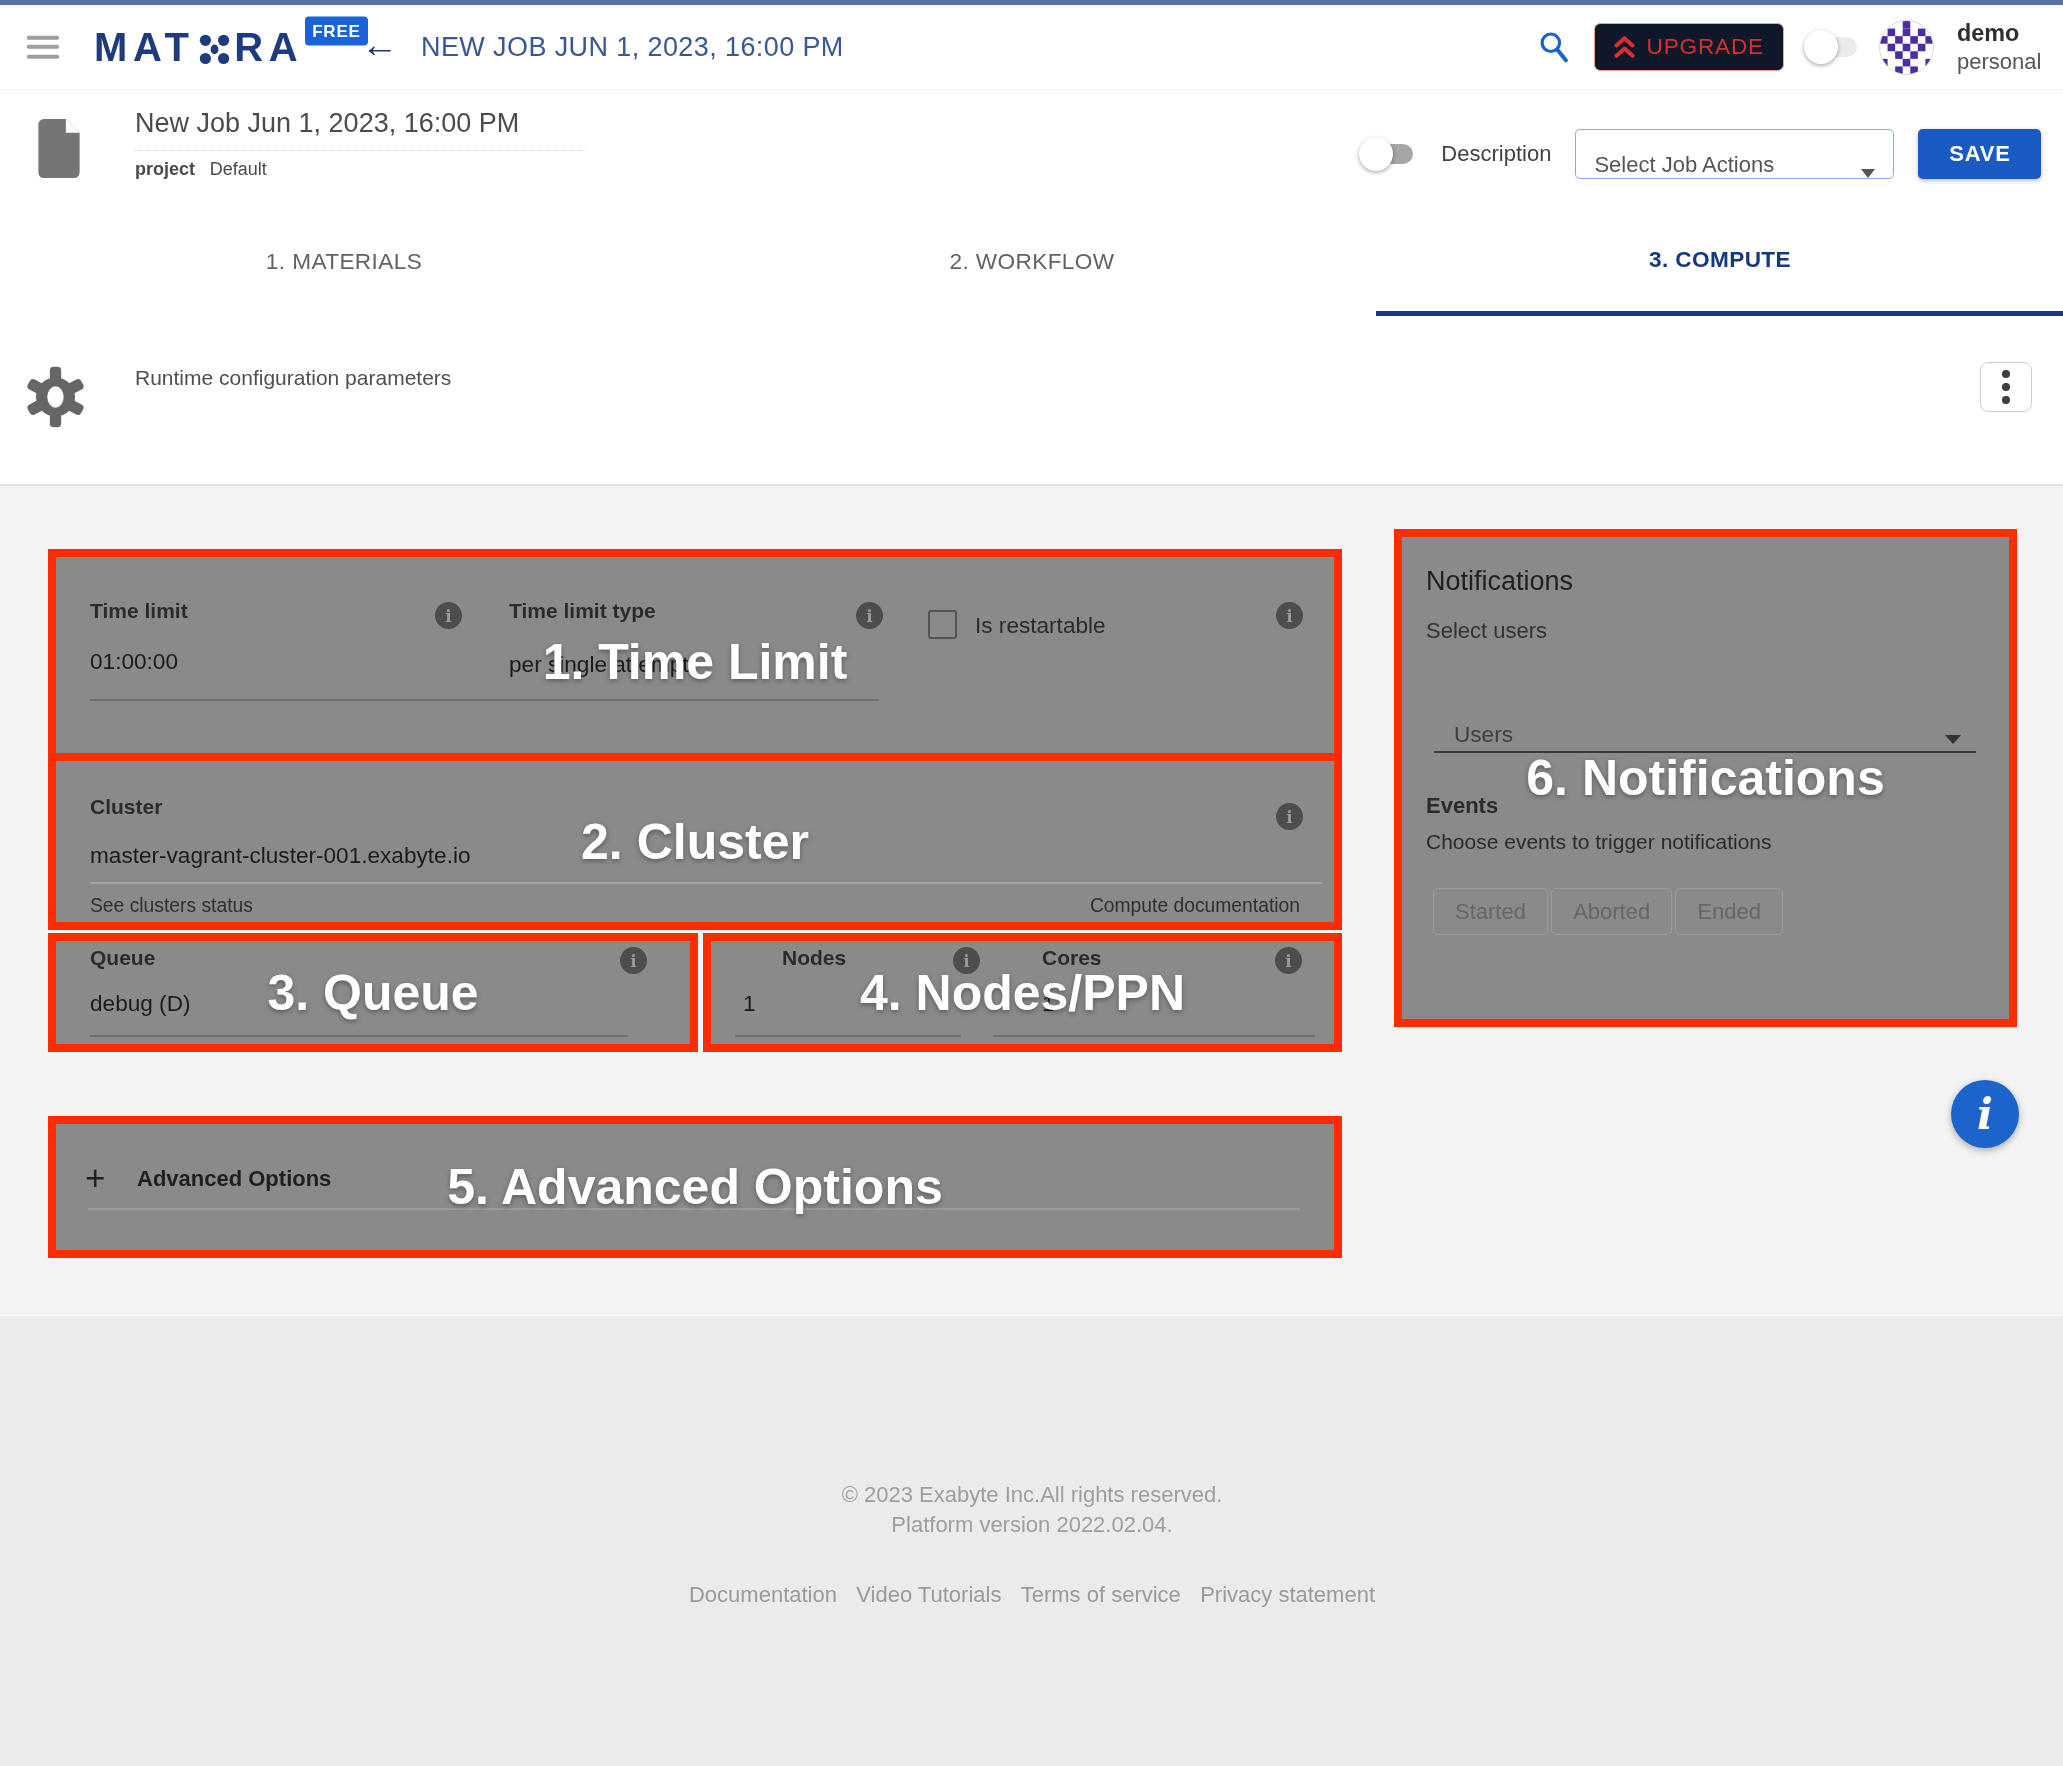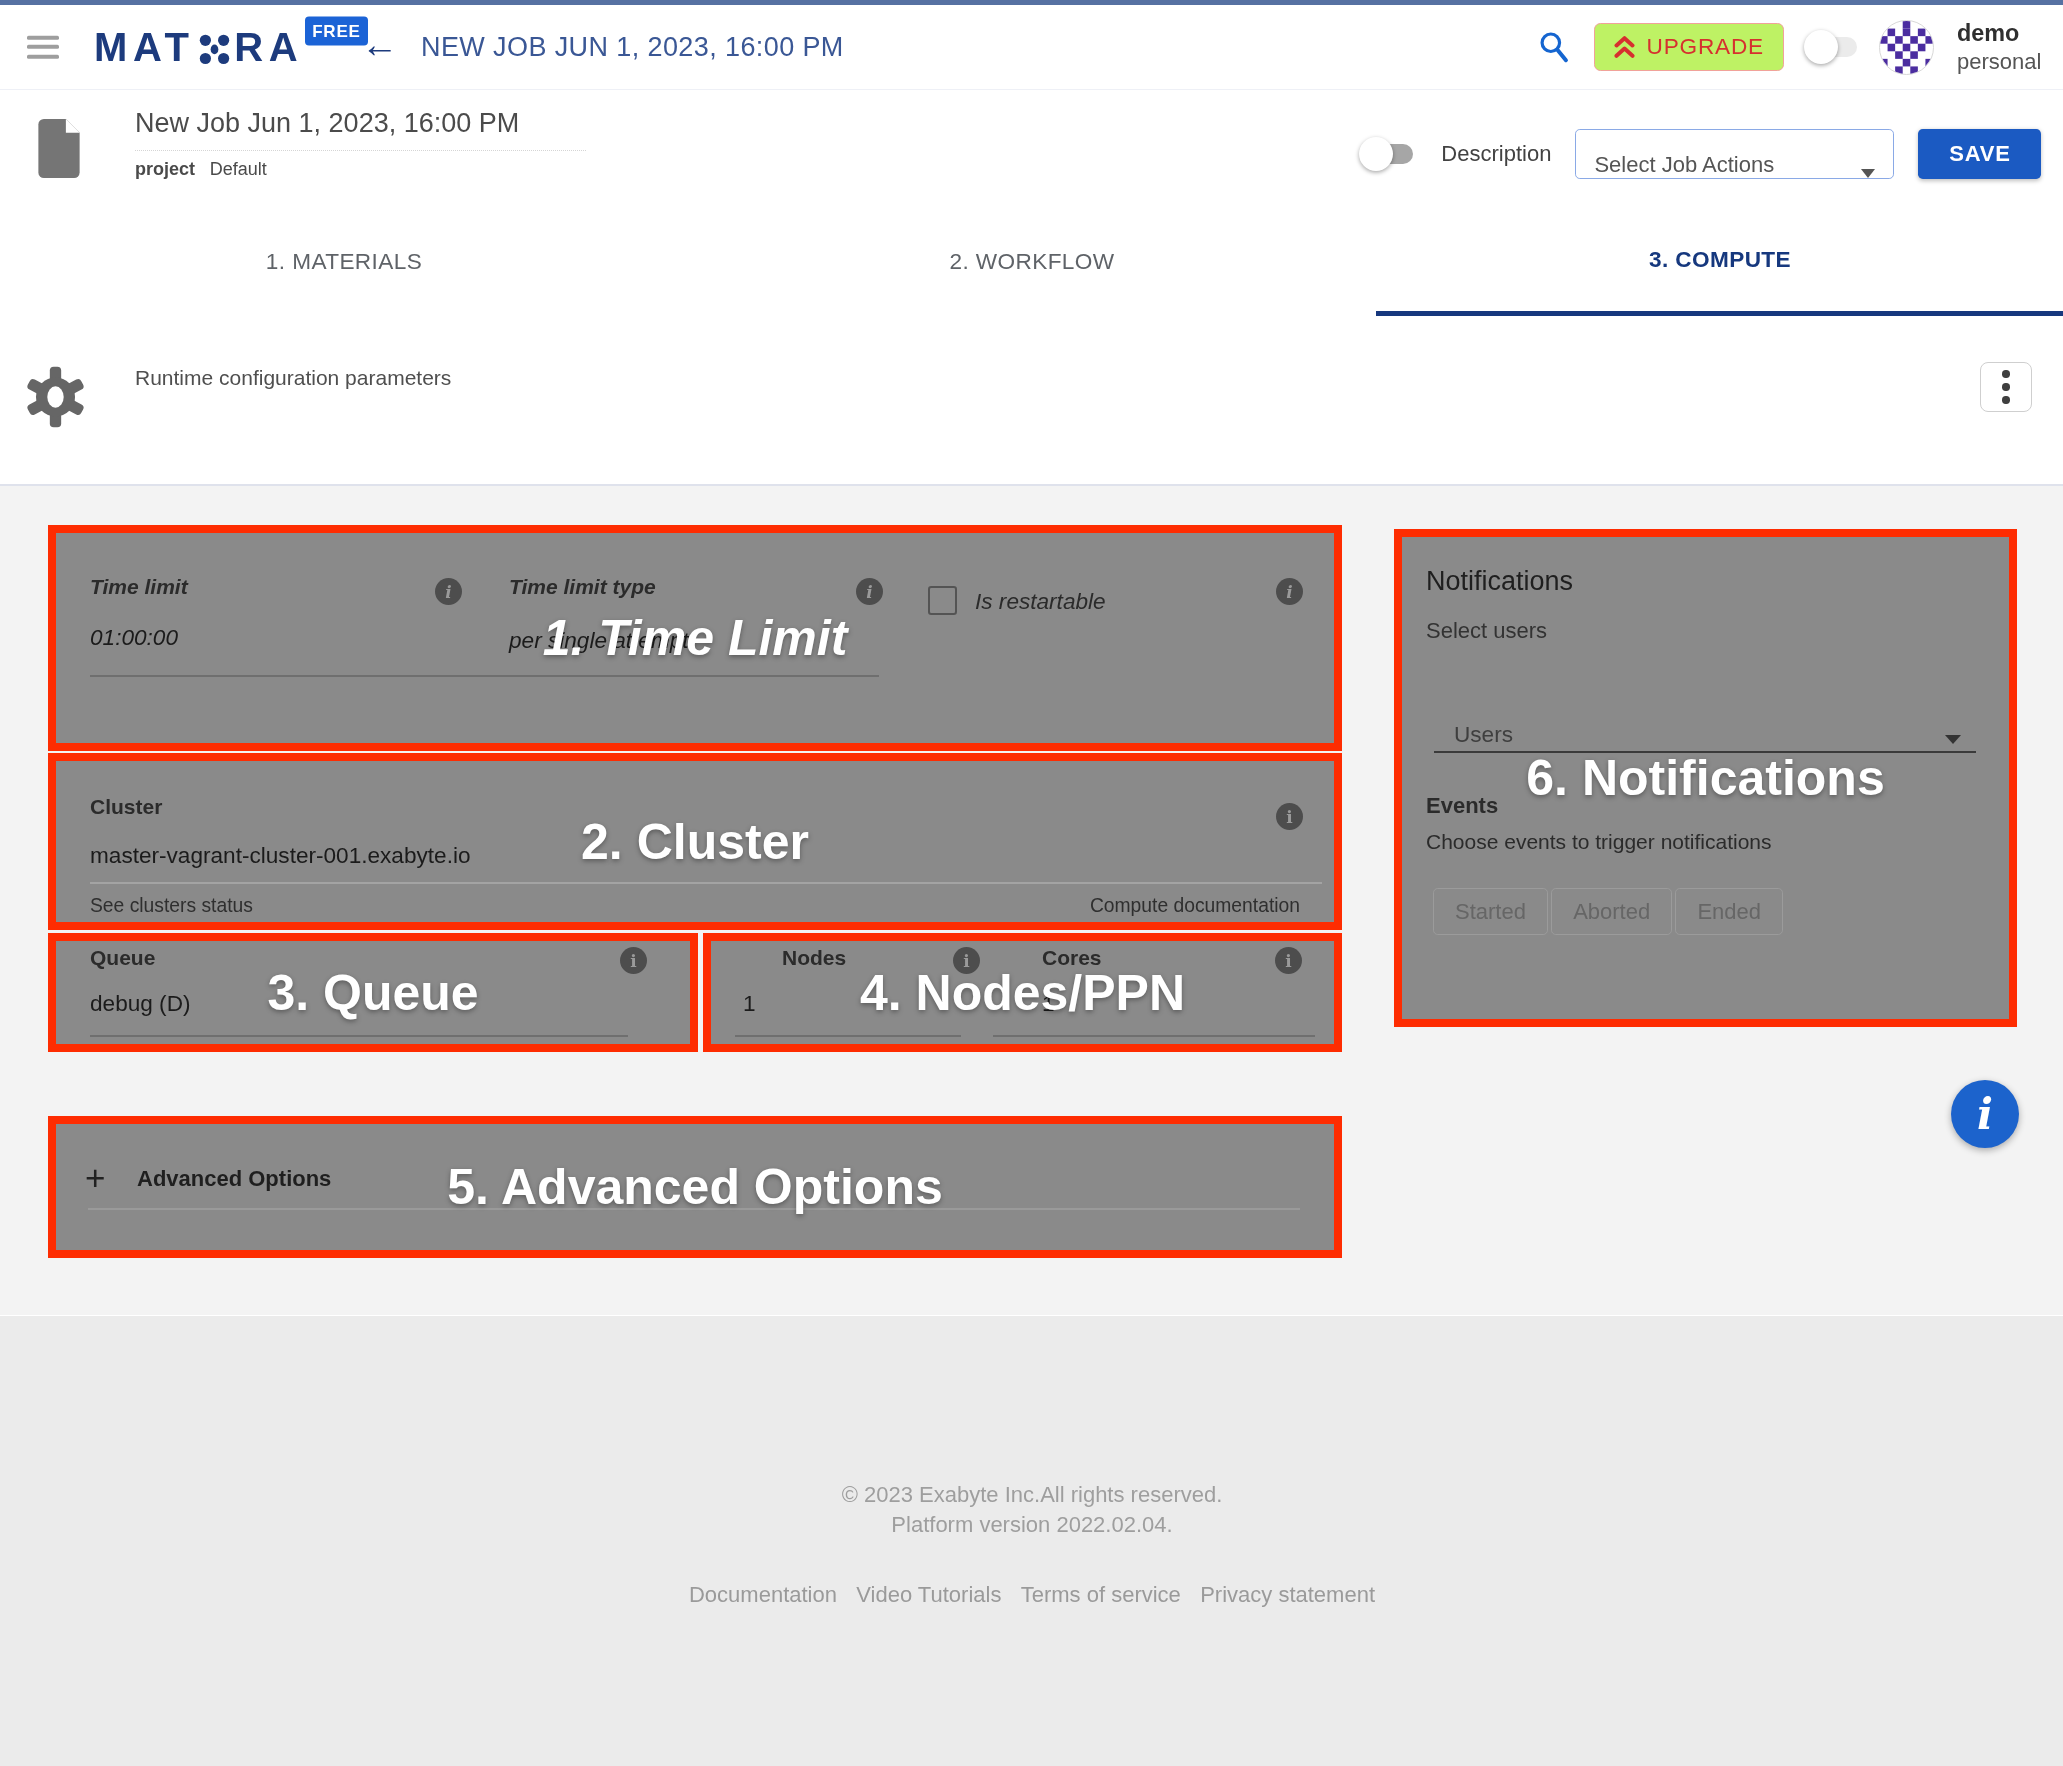--- a/index.html
+++ b/index.html
@@ -16,21 +16,21 @@
   .logo { position:absolute; left:94px; top:50%; transform:translateY(-50%); display:flex; align-items:center;
           color:#1d3b7d; font-size:40px; font-weight:bold; letter-spacing:5.6px; }
   .logo-glyph { margin:0 2.4px; transform:translateY(2.4px); }
   .free-badge { display:inline-block; background:#1b63d6; color:#fff; font-size:17px; font-weight:bold;
                 letter-spacing:0.8px; padding:4.8px 7.3px; border-radius:4px; transform:translateY(-16px); margin-left:1.6px; }
   .back-arrow { position:absolute; left:361px; top:50%; transform:translateY(-54%); font-size:37px; color:#1d3b7d; cursor:pointer; }
   .nav-title { position:absolute; left:421px; top:50%; transform:translateY(-50%); font-size:27px; color:#3a5795; letter-spacing:0.4px; }
   .nav-right { position:absolute; right:22.6px; top:0; height:100%; display:flex; align-items:center; gap:22.6px; }
   .search-btn { cursor:pointer; display:flex; }
   .upgrade-btn { display:flex; align-items:center; gap:11.3px; border:1.6px solid #f1a29a; border-radius:6.4px;
-                 padding:9.7px 19.3px; color:#d6302f; font-size:22.6px; letter-spacing:0.8px; cursor:pointer; background:#bef264; }
+                 padding:9.7px 19.3px; color:#d6302f; font-size:22.6px; letter-spacing:0.8px; cursor:pointer; background:#0f172a; }
   .toggle { position:relative; width:50px; height:20px; border-radius:10.5px; cursor:pointer; }
   .toggle .knob { position:absolute; width:34px; height:34px; border-radius:50%; background:#fff;
                   box-shadow:0 1.6px 4px rgba(0,0,0,0.35); left:-3.2px; top:-7.3px; }
   .toggle.nav-toggle { background:#ebebeb; }
   .toggle.desc-toggle { background:#a6a6a6; }
   .avatar { width:55px; height:55px; border-radius:50%; background:#fff; border:1.6px solid #d8d8d8; overflow:hidden; }
   .user-block { line-height:1.25; }
   .user-name { font-size:23.4px; font-weight:bold; color:#2f2f2f; }
   .user-account { font-size:22px; color:#555; }
 
@@ -250,21 +250,21 @@
     <div class="kebab-btn">
         <i></i>
         <i></i>
         <i></i>
       </div>
   </section>
 
   <div class="work-area"></div>
   <div class="footer-area"></div>
 
-  <div class="annbox" style="left:48px; top:525px; width:1294px; height:226px;font-style:italic;">
+  <div class="annbox" style="left:48px; top:549px; width:1294px; height:226px;">
     <span class="fld-label" style="left:34px; top:42px;">Time limit</span>
     <span class="info-dot" style="left:379px; top:45px;">i</span>
     <span class="fld-value" style="left:34px; top:92px;">01:00:00</span>
     <span class="fld-line" style="left:34px; top:142px; width:502px;"></span>
 
     <span class="fld-label" style="left:453px; top:42px;">Time limit type</span>
     <span class="info-dot" style="left:800px; top:45px;">i</span>
     <span class="fld-value" style="left:453px; top:95px;">per single attempt</span>
     <span class="fld-line" style="left:453px; top:142px; width:370px;"></span>
 

